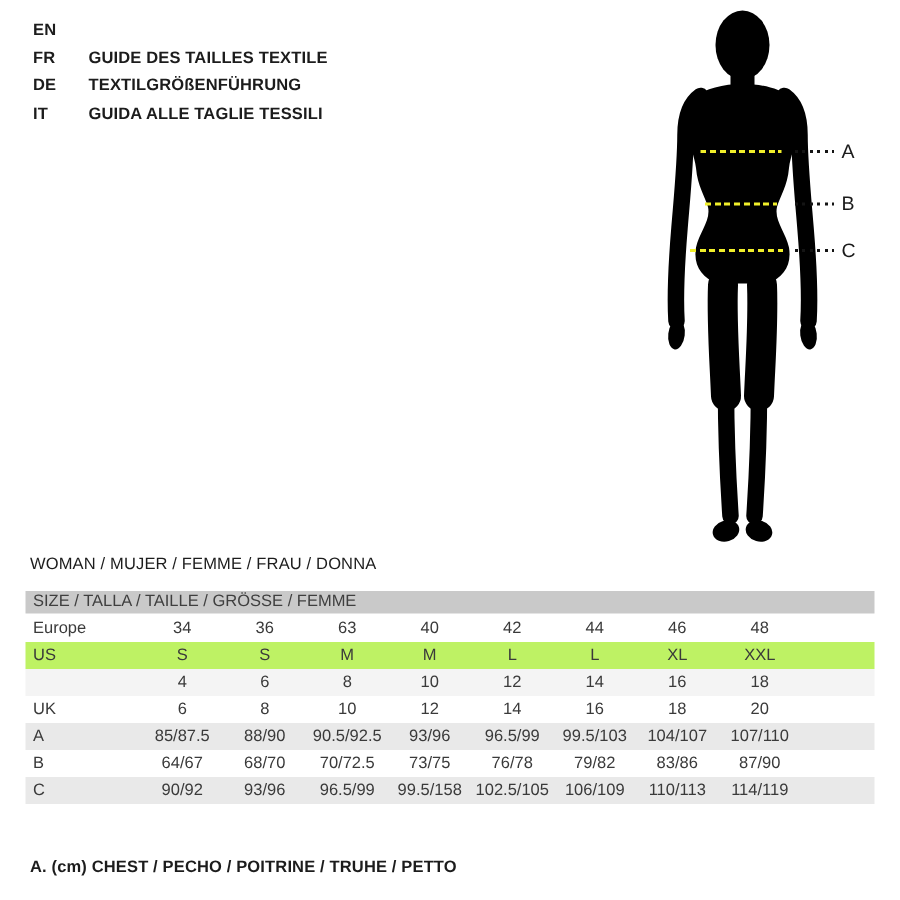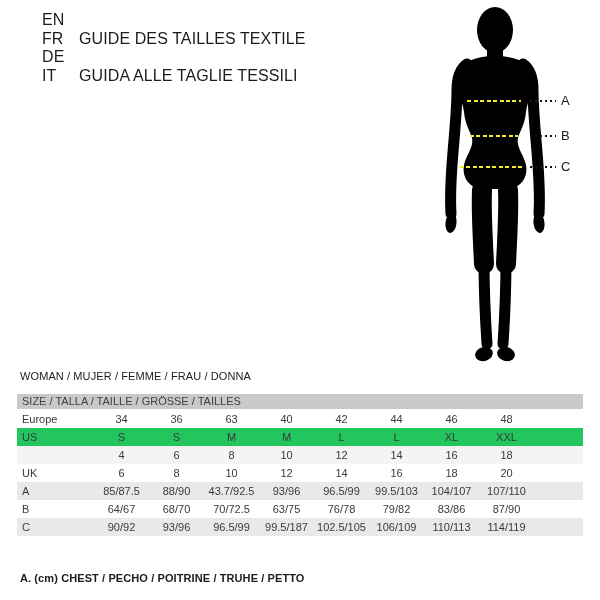--- a/index.html
+++ b/index.html
@@ -2,21 +2,21 @@
 <html><head>
 <meta charset="utf-8">
 <style>
   html,body{margin:0;padding:0;}
   body{
     width:600px;height:600px;position:relative;background:#ffffff;
     font-family:"Liberation Sans", sans-serif;color:#1c1c1c;overflow:hidden;
   }
   
   .lang-list{position:absolute;left:22px;top:11px;}
-  .lang-row{display:flex;line-height:18.6px;font-size:16px;font-weight:normal;letter-spacing:0.1px;margin-left:20px;}
+  .lang-row{display:flex;line-height:18.6px;font-size:11px;font-weight:bold;letter-spacing:0.1px;}
   .lang-code{width:37px;flex:0 0 37px;}
   
   .figure-svg{position:absolute;left:410px;top:4px;width:170px;height:366px;}
   
   .marker{position:absolute;height:16px;}
   .m-yellow{position:absolute;top:7px;height:2px;
     background:repeating-linear-gradient(90deg,#f0ee2a 0 4px,rgba(0,0,0,0) 4px 6.5px);}
   .m-dots{position:absolute;top:7px;height:2px;left:530px;width:26px;
     background:repeating-linear-gradient(90deg,#141414 0 2px,rgba(0,0,0,0) 2px 5px);}
   .m-label{position:absolute;left:561px;top:0;font-size:13px;line-height:16px;color:#1a1a1a;}
@@ -41,20 +41,21 @@
 <div class="lang-list" id="lang-list">
     <div class="lang-row">
       <span class="lang-code">EN</span>
     </div>
     <div class="lang-row">
       <span class="lang-code">FR</span>
       <span>GUIDE DES TAILLES TEXTILE</span>
     </div>
     <div class="lang-row">
       <span class="lang-code">DE</span>
+      <span>TEXTILGRÖßENFÜHRUNG</span>
     </div>
     <div class="lang-row">
       <span class="lang-code">IT</span>
       <span>GUIDA ALLE TAGLIE TESSILI</span>
     </div>
   </div>
 
 <svg class="figure-svg" viewBox="0 0 170 366" aria-hidden="true">
   <g fill="#000000" stroke="none">
     <ellipse cx="85" cy="26" rx="18" ry="23"></ellipse>
@@ -91,34 +92,34 @@
     <div class="marker marker-C">
       <span class="m-yellow"></span>
       <span class="m-dots"></span>
       <span class="m-label">C</span>
     </div>
   </div>
 
 <div class="section-title">WOMAN / MUJER / FEMME / FRAU / DONNA</div>
 
 <div class="size-table">
-  <div class="st-header" style="background: rgb(201, 201, 201);">SIZE / TALLA / TAILLE / GRÖSSE / TAILLES</div>
+  <div class="st-header" style="background: rgb(201, 201, 201);">SIZE / TALLA / TAILLE / GRÖSSE / FEMME</div>
   <div id="table-rows">
       <div class="st-row">
         <span class="st-label">Europe</span>
         <span class="st-cell">34</span>
         <span class="st-cell">36</span>
         <span class="st-cell">63</span>
         <span class="st-cell">40</span>
         <span class="st-cell">42</span>
         <span class="st-cell">44</span>
         <span class="st-cell">46</span>
         <span class="st-cell">48</span>
       </div>
-      <div class="st-row" style="background: #22c55e;">
+      <div class="st-row" style="background: #bef264;">
         <span class="st-label">US</span>
         <span class="st-cell">S</span>
         <span class="st-cell">S</span>
         <span class="st-cell">M</span>
         <span class="st-cell">M</span>
         <span class="st-cell">L</span>
         <span class="st-cell">L</span>
         <span class="st-cell">XL</span>
         <span class="st-cell">XXL</span>
       </div>
@@ -141,44 +142,44 @@
         <span class="st-cell">12</span>
         <span class="st-cell">14</span>
         <span class="st-cell">16</span>
         <span class="st-cell">18</span>
         <span class="st-cell">20</span>
       </div>
       <div class="st-row" style="background: rgb(233, 233, 233);">
         <span class="st-label">A</span>
         <span class="st-cell">85/87.5</span>
         <span class="st-cell">88/90</span>
-        <span class="st-cell">43.7/92.5</span>
+        <span class="st-cell">90.5/92.5</span>
         <span class="st-cell">93/96</span>
         <span class="st-cell">96.5/99</span>
         <span class="st-cell">99.5/103</span>
         <span class="st-cell">104/107</span>
         <span class="st-cell">107/110</span>
       </div>
       <div class="st-row">
         <span class="st-label">B</span>
         <span class="st-cell">64/67</span>
         <span class="st-cell">68/70</span>
         <span class="st-cell">70/72.5</span>
-        <span class="st-cell">63/75</span>
+        <span class="st-cell">73/75</span>
         <span class="st-cell">76/78</span>
         <span class="st-cell">79/82</span>
         <span class="st-cell">83/86</span>
         <span class="st-cell">87/90</span>
       </div>
       <div class="st-row" style="background: rgb(233, 233, 233);">
         <span class="st-label">C</span>
         <span class="st-cell">90/92</span>
         <span class="st-cell">93/96</span>
         <span class="st-cell">96.5/99</span>
-        <span class="st-cell">99.5/187</span>
+        <span class="st-cell">99.5/158</span>
         <span class="st-cell">102.5/105</span>
         <span class="st-cell">106/109</span>
         <span class="st-cell">110/113</span>
         <span class="st-cell">114/119</span>
       </div>
     </div>
 </div>
 
 <div class="legend" id="legend">
     <div class="legend-row">A. (cm) CHEST / PECHO / POITRINE / TRUHE / PETTO</div>

